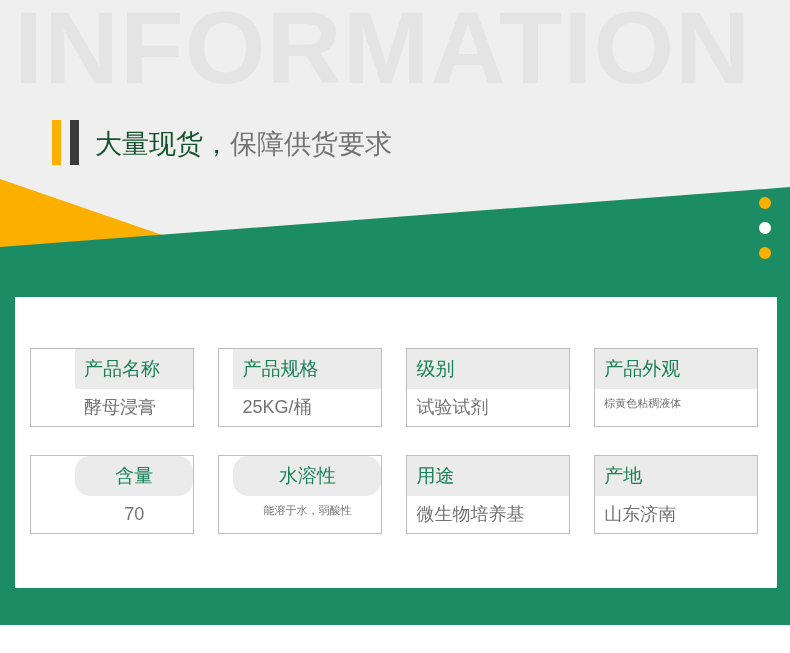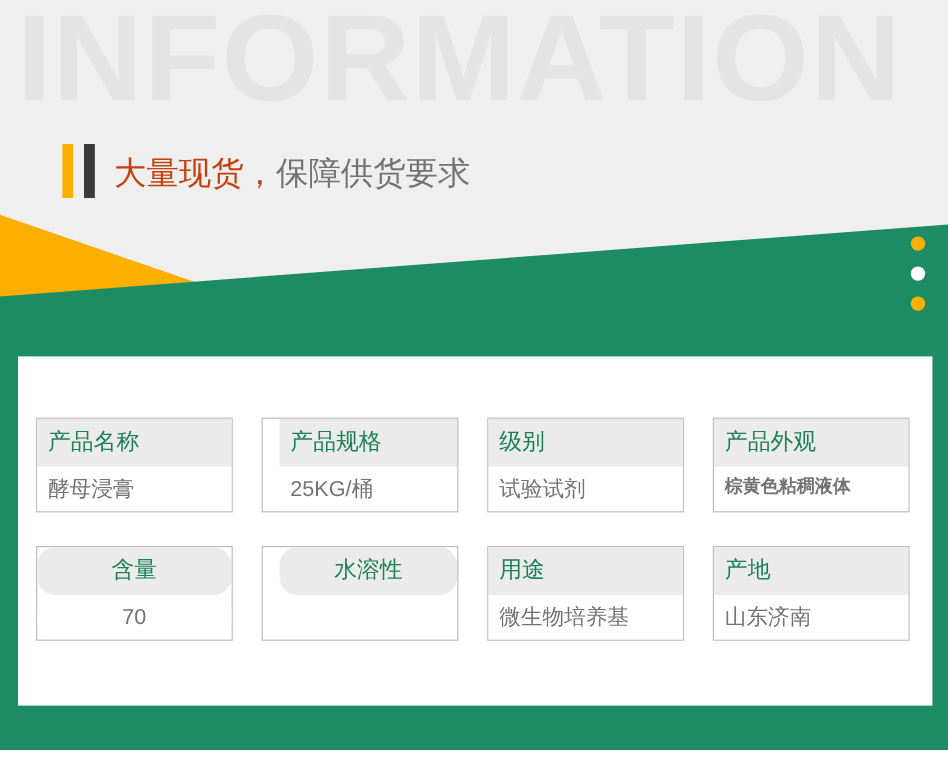--- a/index.html
+++ b/index.html
@@ -77,21 +77,21 @@
   .bar-accent { background: #fbb000; }
   .bar-dark   { background: #3a3a3a; margin-left: 9px; }
 
   .subtitle {
     font-size: 27px;
     line-height: 1;
     white-space: nowrap;
     position: relative;
     top: 2px;
   }
-  .sub-accent { color: #c2410c; margin-top: 32px; }
+  .sub-accent { color: #14532d; margin-top: 32px; }
   .sub-dark   { color: #737373; }
 
   
   .shape-layer {
     position: absolute;
     left: 0;
     top: 0;
     width: 790px;
     height: 653px;
     pointer-events: none;
@@ -155,24 +155,24 @@
   .cell-body {
     background: #ffffff;
     color: #737373;
     font-size: 18px;
     line-height: 1;
     padding: 9px 9px 10px 9px;
     white-space: nowrap;
   }
   .cell.center .cell-head,
   .cell.center .cell-body { text-align: center; border-radius: 15px; }
-  .cell.small .cell-body { font-size: 15px; font-weight: bold; }
-
-  
-  .w1 { width: 166px; }
+  .cell.small .cell-body { font-size: 11px; }
+
+  
+  .w1 { width: 166px; padding-left: 44px; }
   .w2 { width: 166px; padding-left: 14px; }
   .w3 { width: 166px; }
   .w4 { width: 166px; }
 </style>
 </head>
 <body>
 
 <div id="stage">
 
   <div class="banner">
@@ -222,20 +222,21 @@
         </div>
       </div>
 
       <div class="row">
         <div class="cell w1 center">
           <div class="cell-head">含量</div>
           <div class="cell-body">70</div>
         </div>
         <div class="cell w2 center small">
           <div class="cell-head">水溶性</div>
+          <div class="cell-body">能溶于水，弱酸性</div>
         </div>
         <div class="cell w3">
           <div class="cell-head">用途</div>
           <div class="cell-body">微生物培养基</div>
         </div>
         <div class="cell w4">
           <div class="cell-head">产地</div>
           <div class="cell-body">山东济南</div>
         </div>
       </div>

